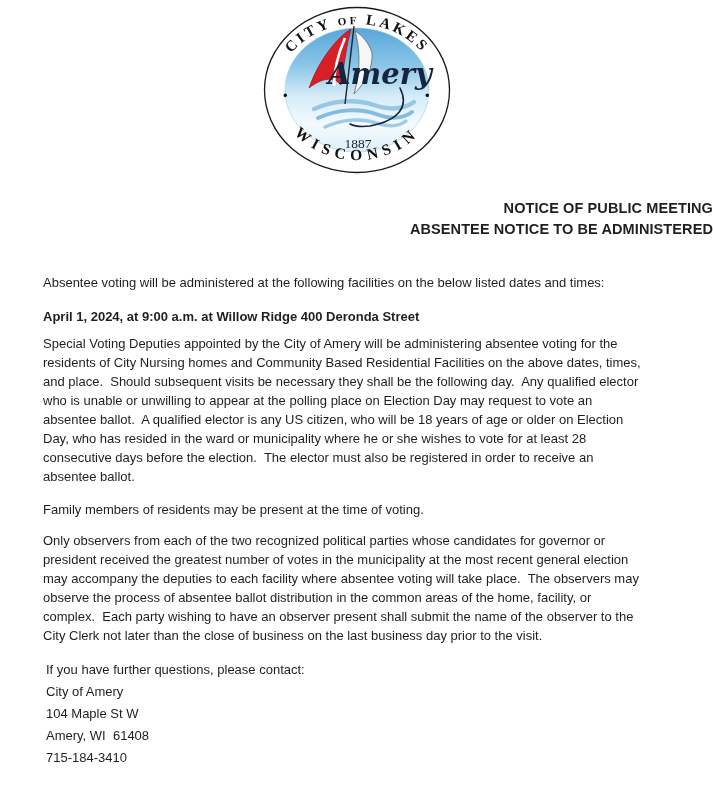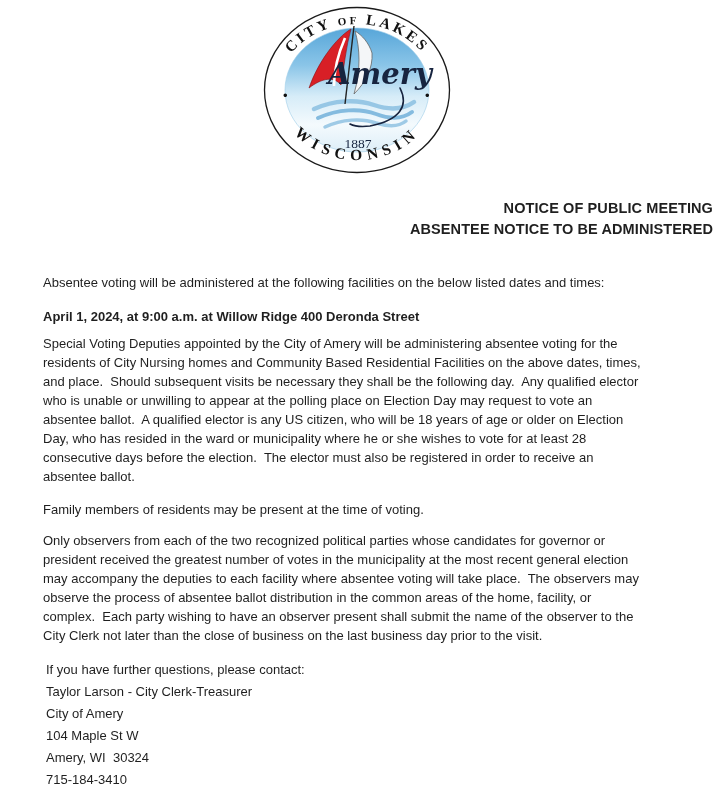--- a/index.html
+++ b/index.html
@@ -146,21 +146,20 @@
 
     <p class="para observers-para">Only observers from each of the two recognized political parties whose candidates for governor or
 president received the greatest number of votes in the municipality at the most recent general election
 may accompany the deputies to each facility where absentee voting will take place.  The observers may
 observe the process of absentee ballot distribution in the common areas of the home, facility, or
 complex.  Each party wishing to have an observer present shall submit the name of the observer to the
 City Clerk not later than the close of business on the last business day prior to the visit.</p>
 
     <div class="contact-block">
       <p class="contact-line">If you have further questions, please contact:</p>
-      <p class="contact-line">Taylor Larson - City Clerk-Treasurer</p>
       <p class="contact-line">City of Amery</p>
       <p class="contact-line">104 Maple St W</p>
-      <p class="contact-line">Amery, WI  30324</p>
+      <p class="contact-line">Amery, WI  61408</p>
       <p class="contact-line">715-184-3410</p>
     </div>
 
   </div>
 </div>
 
 </body></html>

